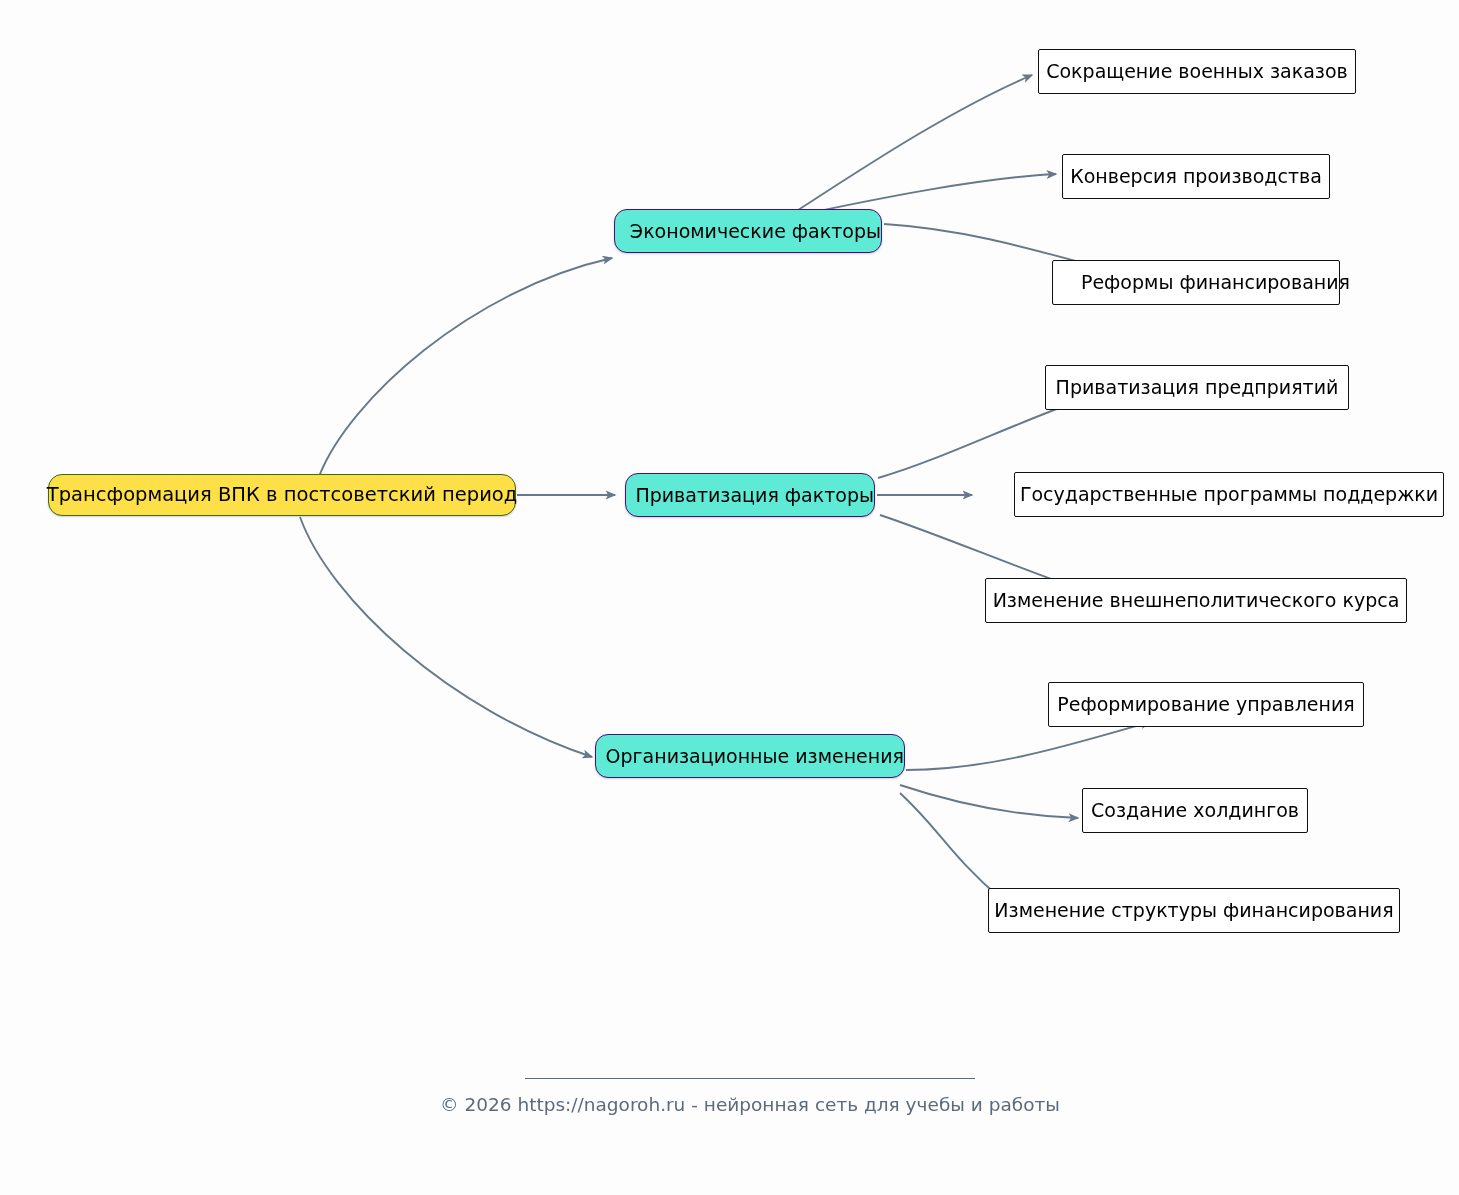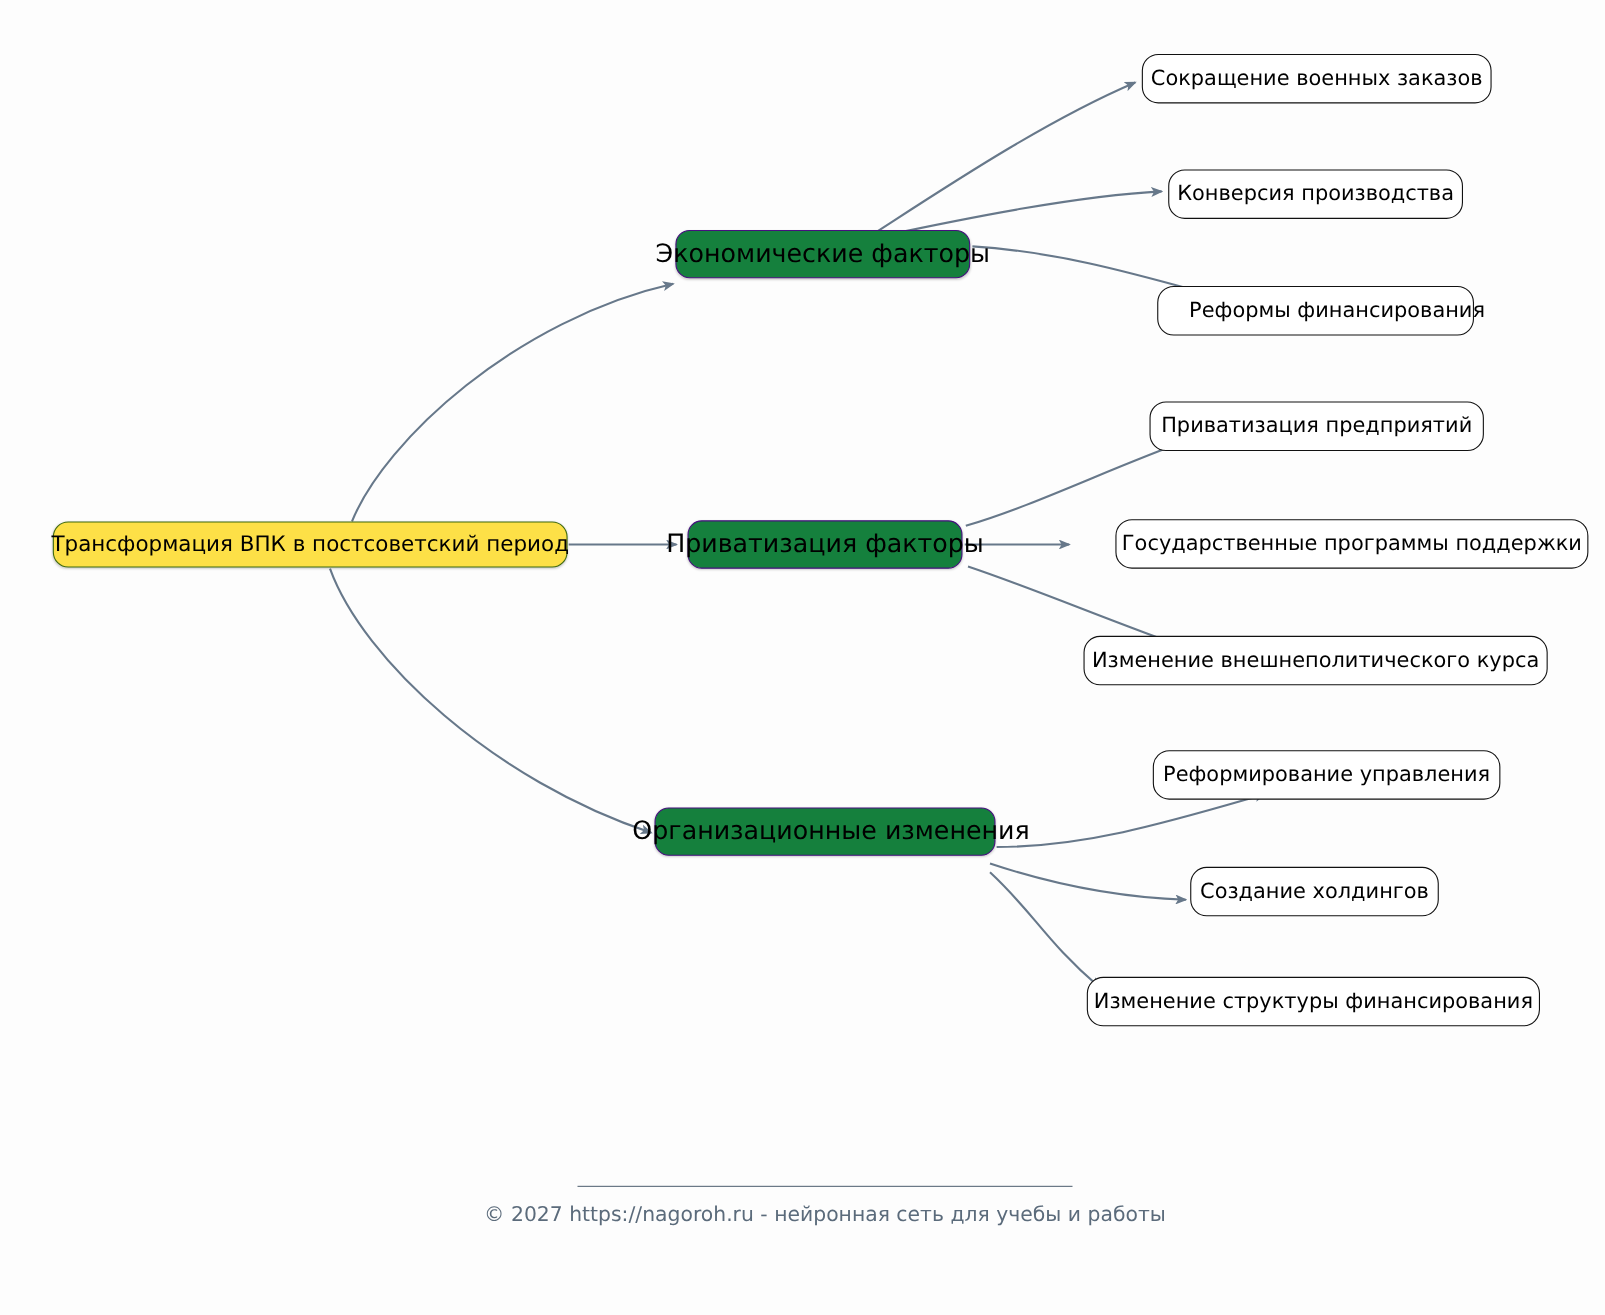--- a/index.html
+++ b/index.html
@@ -44,34 +44,35 @@
   .node.root {
     background: #fde047;
     border: 1.6px solid #3f6a0f;
     color: #000000;
     font-size: 19.5px;
     border-radius: 14px;
     box-shadow: 0 1px 2px rgba(0,0,0,0.18);
   }
   
   .node.branch {
-    background: #15803d;
+    background: #5eead4;
     border: 1.6px solid #46107e;
     color: #000000;
-    font-size: 23px;
+    font-size: 19px;
     border-radius: 13px;
     box-shadow: 0 1px 2px rgba(0,0,0,0.18);
+    justify-content: flex-end;
   }
   
   .node.leaf {
     background: #ffffff;
     border: 1.6px solid #111111;
     color: #000000;
     font-size: 19px;
-    border-radius: 15px;
+    border-radius: 2px;
   }
 
   #caption {
     position: absolute;
     left: 430px;
     top: 1020px;
     width: 640px;
     text-align: center;
     font-family: "DejaVu Sans", "Liberation Sans", sans-serif;
     font-weight: bold;
@@ -169,15 +170,15 @@
     <span class="node-label">Реформирование управления</span>
   </div>
   <div class="node leaf" style="left:1082px; top:788px; width:226px; height:45px;">
     <span class="node-label">Создание холдингов</span>
   </div>
   <div class="node leaf" style="left:988px; top:888px; width:412px; height:45px;">
     <span class="node-label">Изменение структуры финансирования</span>
   </div>
 
   <div id="caption-rule"></div>
-  <div id="credit">© 2027 https://nagoroh.ru - нейронная сеть для учебы и работы</div>
+  <div id="credit">© 2026 https://nagoroh.ru - нейронная сеть для учебы и работы</div>
 
 </div>
 
 </body></html>

